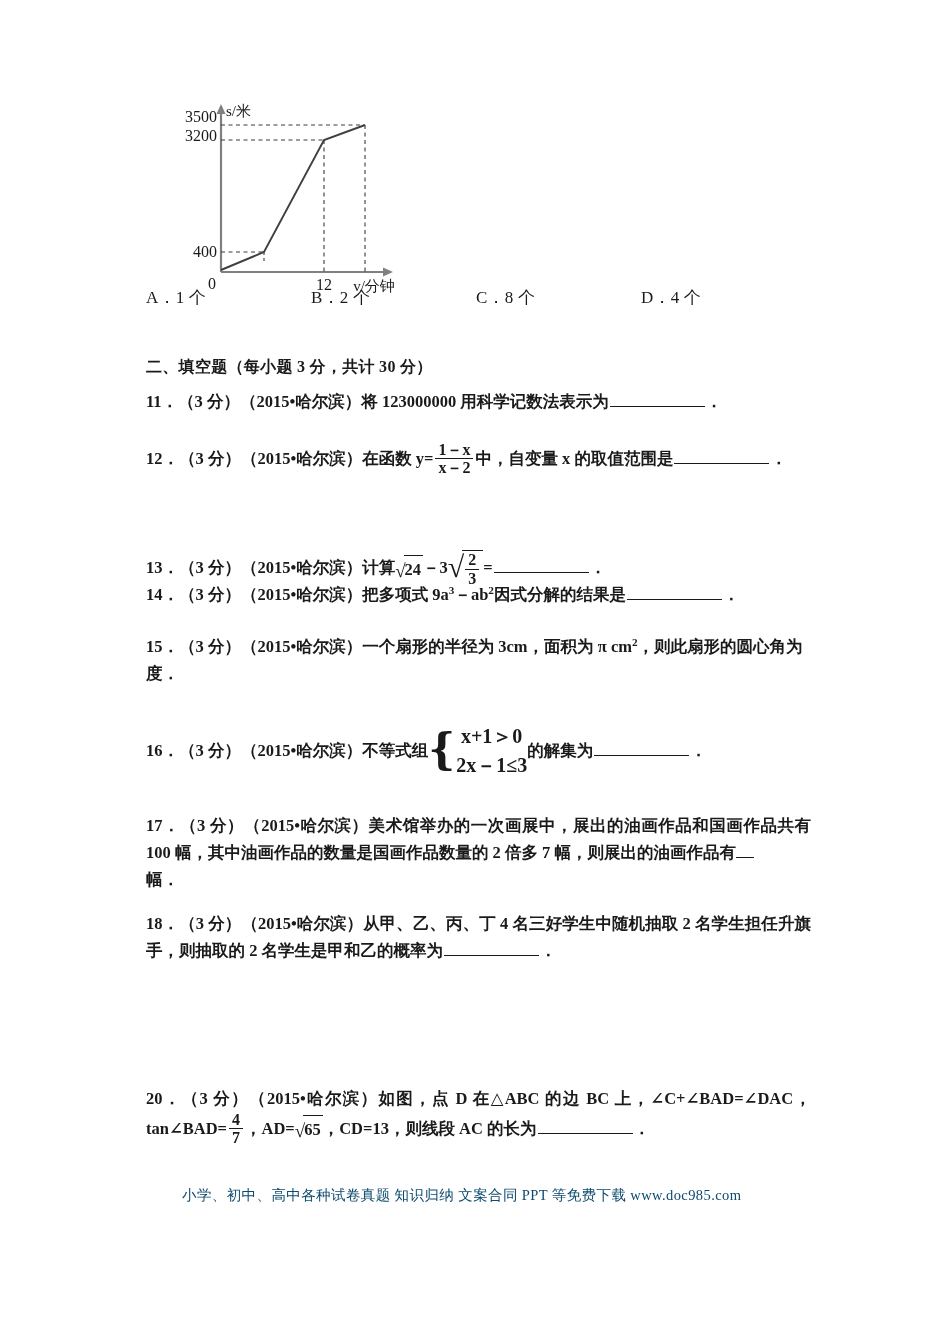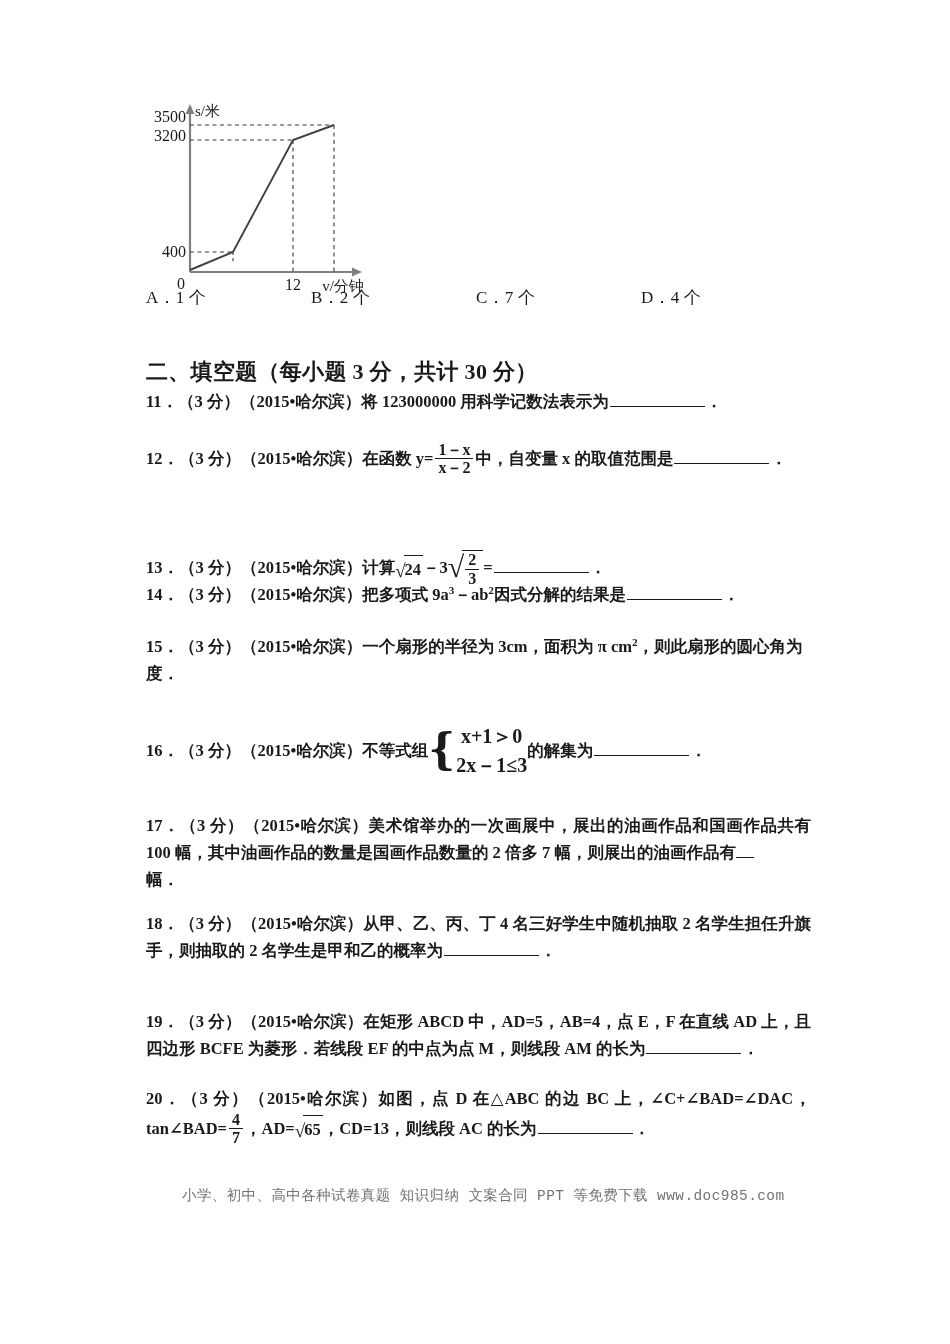--- a/index.html
+++ b/index.html
@@ -19,21 +19,21 @@
   .page {
     position: absolute;
     left: 0; top: 0;
     width: 950px;
     height: 1344px;
   }
 
   
   .figure-block {
     position: absolute;
-    left: 133px;
+    left: 164px;
     top: 100px;
     width: 300px;
     height: 195px;
   }
   .figure-svg { display: block; }
 
   
   .choices {
     position: absolute;
     left: 146px;
@@ -51,21 +51,21 @@
   .opt-b { left: 165px; }
   .opt-c { left: 330px; }
   .opt-d { left: 495px; }
 
   
   .section-title {
     position: absolute;
     left: 146px;
     top: 357px;
     font-weight: bold;
-    font-size: 22px;
+    font-size: 16px;
     letter-spacing: 0.3px;
   }
 
   .q {
     position: absolute;
     left: 146px;
     width: 665px;
     font-size: 16.5px;
     line-height: 27px;
     text-align: justify;
@@ -165,23 +165,23 @@
     margin-left: 1px;
   }
 
   
   .footer {
     position: absolute;
     left: 182px;
     top: 1186px;
     width: 640px;
     font-size: 14.5px;
-    color: #737373;
+    color: #0c4a6e;
     letter-spacing: 0.4px;
-    font-family: Liberation Mono, monospace;
+    font-family: Liberation Serif, serif;
     white-space: nowrap;
   }
 </style>
 </head>
 <body>
 
 <div class="page">
 
   <div class="figure-block">
     <svg class="figure-svg" width="300" height="195" viewBox="0 0 300 195">
@@ -206,21 +206,21 @@
       <text x="52" y="189" text-anchor="end" font-family="Liberation Serif, serif" font-size="16" fill="#1a1a1a">0</text>
       <text x="160" y="190" text-anchor="middle" font-family="Liberation Serif, serif" font-size="16" fill="#1a1a1a">12</text>
       <text x="62" y="16" font-family="Liberation Serif, serif" font-size="15" fill="#1a1a1a">s/米</text>
       <text x="210" y="191" text-anchor="middle" font-family="Liberation Serif, serif" font-size="15" fill="#1a1a1a">v/分钟</text>
     </svg>
   </div>
 
   <div class="choices">
     <span class="opt opt-a">A．1 个</span>
     <span class="opt opt-b">B．2 个</span>
-    <span class="opt opt-c">C．7 个</span>
+    <span class="opt opt-c">C．8 个</span>
     <span class="opt opt-d">D．4 个</span>
   </div>
 
   <div class="section-title">二、填空题（每小题 3 分，共计 30 分）</div>
 
   <div class="q q-11">
     <span>11．</span><span>（3 分）</span><span>（2015•哈尔滨）</span><span>将 123000000 用科学记数法表示为</span><span class="blank"></span><span>．</span>
   </div>
 
   <div class="q q-12">
@@ -244,23 +244,20 @@
   </div>
 
   <div class="q q-17">
     <span>17．</span><span>（3 分）</span><span>（2015•哈尔滨）</span><span>美术馆举办的一次画展中，展出的油画作品和国画作品共有 100 幅，其中油画作品的数量是国画作品数量的 2 倍多 7 幅，则展出的油画作品有</span><span class="blank-short"></span><br><span>幅．</span>
   </div>
 
   <div class="q q-18">
     <span>18．</span><span>（3 分）</span><span>（2015•哈尔滨）</span><span>从甲、乙、丙、丁 4 名三好学生中随机抽取 2 名学生担任升旗手，则抽取的 2 名学生是甲和乙的概率为</span><span class="blank"></span><span>．</span>
   </div>
 
-  <div class="q q-19">
-    <span>19．</span><span>（3 分）</span><span>（2015•哈尔滨）</span><span>在矩形 ABCD 中，AD=5，AB=4，点 E，F 在直线 AD 上，且四边形 BCFE 为菱形．若线段 EF 的中点为点 M，则线段 AM 的长为</span><span class="blank"></span><span>．</span>
-  </div>
 
   <div class="q q-20">
     <span>20．</span><span>（3 分）</span><span>（2015•哈尔滨）</span><span>如图，点 D 在△ABC 的边 BC 上，∠C+∠BAD=∠DAC，tan∠BAD=</span><span class="frac"><span class="num">4</span><span class="den">7</span></span><span>，AD=</span><span class="sqrt"><span class="radical">√</span><span class="radicand">65</span></span><span>，CD=13，则线段 AC 的长为</span><span class="blank"></span><span>．</span>
   </div>
 
   <div class="footer">小学、初中、高中各种试卷真题 知识归纳 文案合同 PPT 等免费下载  www.doc985.com</div>
 
 </div>
 
 </body></html>

